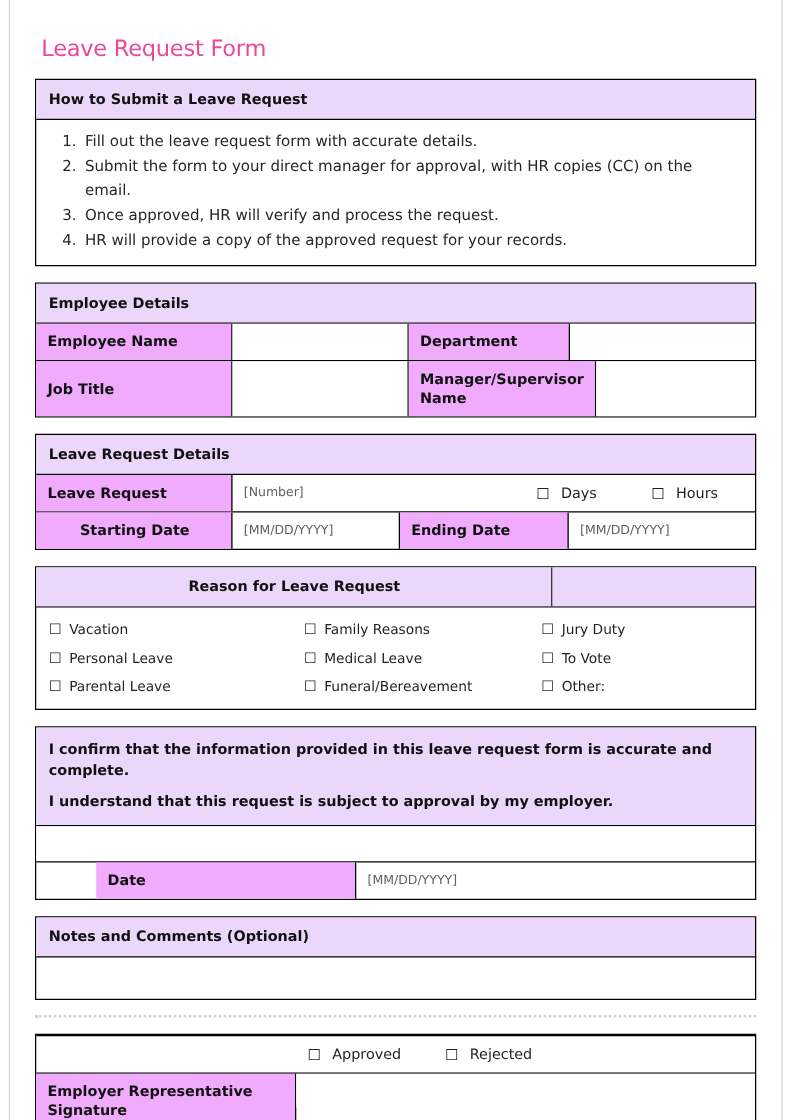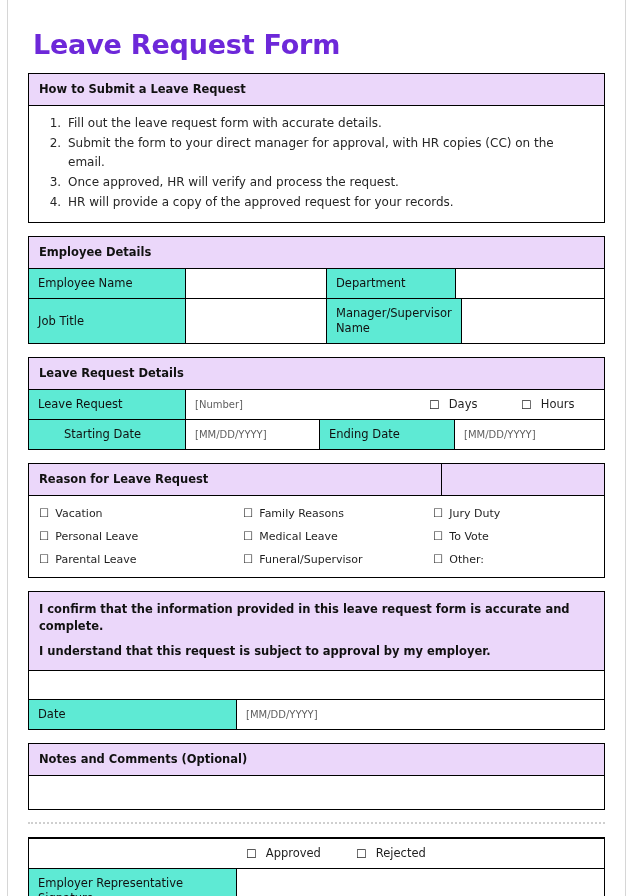--- a/index.html
+++ b/index.html
@@ -26,24 +26,24 @@
     box-sizing: border-box;
     background: #ffffff;
   }
   .inner {
     position: absolute;
     left: 20px;
     top: 0;
     width: 577px;
   }
   .form-title {
-    font-size: 27px;
-    font-weight: bold;
+    font-size: 18px;
+    font-weight: normal;
     letter-spacing: -0.2px;
-    color: #6d28d9;
+    color: #ec4899;
     margin: 29px 0 0 5px;
   }
 
   
   .block {
     border: 1.5px solid #000000;
     box-sizing: border-box;
     margin-top: 13px;
     background: #ffffff;
   }
@@ -52,20 +52,21 @@
     font-weight: bold;
     font-size: 11.5px;
     padding: 7px 9px 7px 10px;
     color: #111111;
     line-height: 1.45;
   }
   .bar.tall { padding: 9px 10px 10px 10px; }
   .bar-split {
     display: flex;
     background: #ebd7fa;
+    text-align: center;
   }
   .bar-split .bar { flex: 0 0 393px; border-right: 1.5px solid #000; }
   .bar-split .bar-rest { flex: 1 1 auto; background: #ebd7fa; }
 
   .divider-top { border-top: 1.5px solid #000000; }
 
   
   .row {
     display: flex;
     border-top: 1.5px solid #000000;
@@ -73,22 +74,22 @@
   }
   .cell {
     box-sizing: border-box;
     padding: 7px 9px;
     font-size: 11.5px;
     display: flex;
     align-items: center;
     line-height: 1.32;
   }
   .cell.lbl {
-    background: #5eead4;
-    font-weight: normal;
+    background: #f0abfc;
+    font-weight: bold;
     color: #111111;
   }
   .cell.bd { border-right: 1.5px solid #000000; }
   .cell.val { color: #5f5f5f; font-size: 10px; }
   .cell.blank { background: #ffffff; }
 
   
   .instructions {
     padding: 8px 10px 9px 10px;
   }
@@ -239,41 +240,41 @@
           <span>To Vote</span>
         </div>
       </div>
       <div class="cbrow last">
         <div class="cbcell c1">
           <span class="box">☐</span>
           <span>Parental Leave</span>
         </div>
         <div class="cbcell c2">
           <span class="box">☐</span>
-          <span>Funeral/Supervisor</span>
+          <span>Funeral/Bereavement</span>
         </div>
         <div class="cbcell c3">
           <span class="box">☐</span>
           <span>Other:</span>
         </div>
       </div>
     </div>
   </div>
 
   <div class="block">
     <div class="bar tall">
       <div>I confirm that the information provided in this leave request form is accurate and complete.</div>
       <div style="height:9px"></div>
       <div>I understand that this request is subject to approval by my employer.</div>
     </div>
     <div class="row">
       <div class="cell blank" style="flex:1 1 auto;height:27px;"></div>
     </div>
     <div class="row">
-      <div class="cell lbl bd" style="flex:0 0 208px;">Date</div>
+      <div class="cell lbl bd" style="flex:0 0 208px;margin-left:48px;">Date</div>
       <div class="cell val" style="flex:1 1 auto;">[MM/DD/YYYY]</div>
     </div>
   </div>
 
   <div class="block">
     <div class="bar">Notes and Comments (Optional)</div>
     <div class="emptybox divider-top"></div>
   </div>
 
   <div class="dotted-sep"></div>

